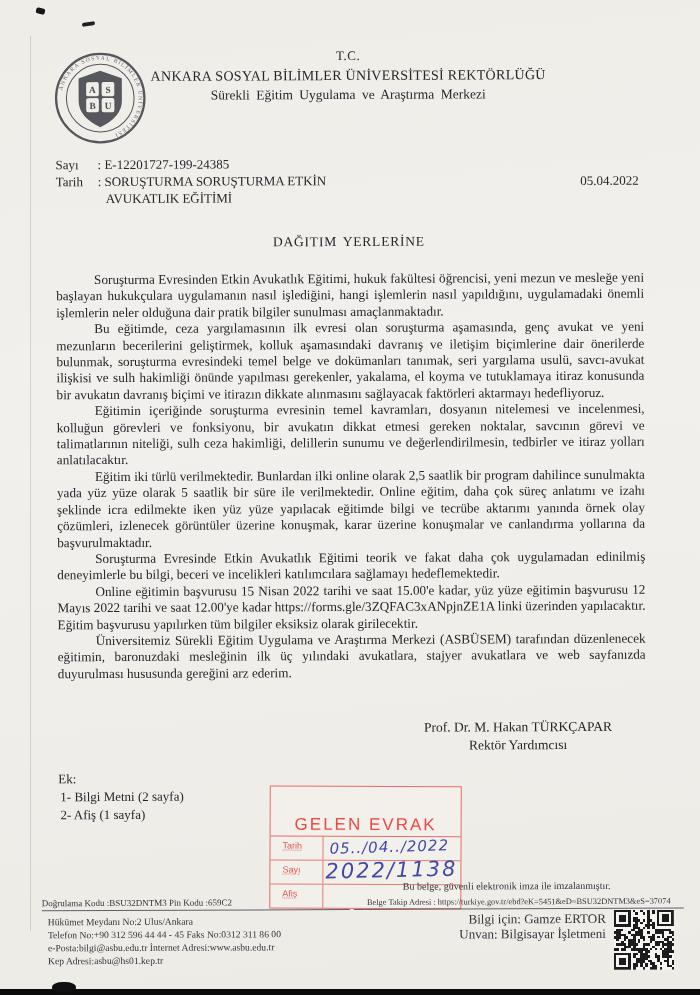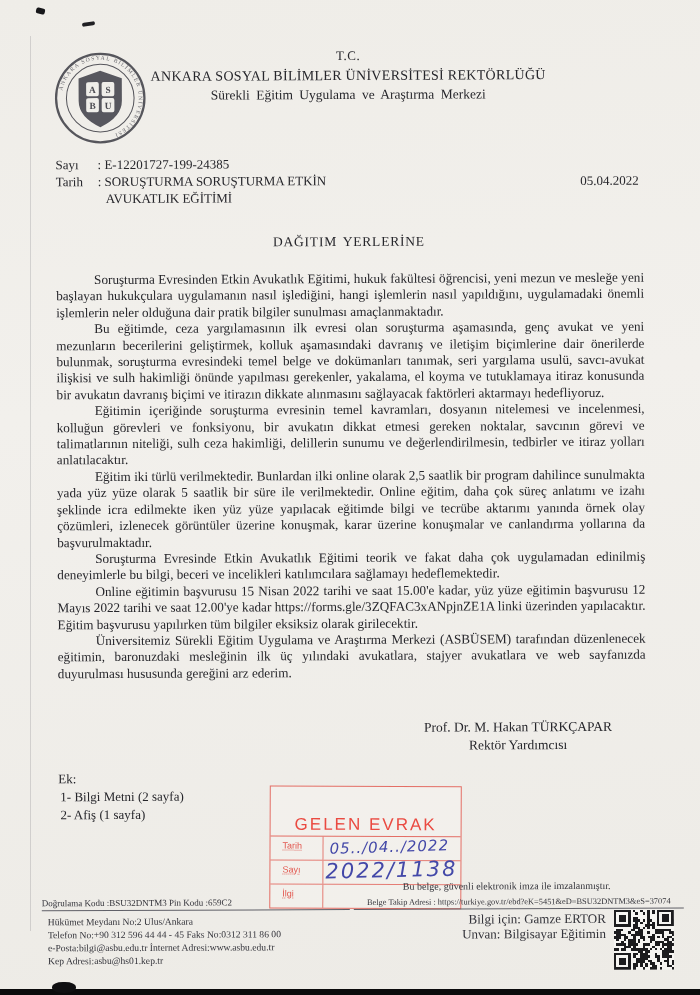--- a/index.html
+++ b/index.html
@@ -141,38 +141,38 @@
           <span class="hand hand-tarih">05../04../2022</span>
         </div>
       </div>
       <div class="stamp-row">
         <div class="stamp-label">Sayı</div>
         <div class="stamp-value">
           <span class="hand hand-sayi">2022/1138</span>
         </div>
       </div>
       <div class="stamp-row">
-        <div class="stamp-label">İlgi</div>
+        <div class="stamp-label">Afiş</div>
         <div class="stamp-value"></div>
       </div>
     </div>
 
     <div class="footer">
       <div class="f-signed">Bu belge, güvenli elektronik imza ile imzalanmıştır.</div>
       <div class="f-dogrulama">Doğrulama Kodu :BSU32DNTM3 Pin Kodu :659C2</div>
       <div class="f-takip">Belge Takip Adresi : https://turkiye.gov.tr/ebd?eK=5451&amp;eD=BSU32DNTM3&amp;eS=37074</div>
       <div class="f-address">
         <div>Hükümet Meydanı No:2 Ulus/Ankara</div>
         <div>Telefon No:+90 312 596 44 44 - 45 Faks No:0312 311 86 00</div>
         <div>e-Posta:bilgi@asbu.edu.tr İnternet Adresi:www.asbu.edu.tr</div>
         <div>Kep Adresi:asbu@hs01.kep.tr</div>
       </div>
       <div class="f-right">
         <div>Bilgi için: Gamze ERTOR</div>
-        <div>Unvan: Bilgisayar Eğitimin</div>
+        <div>Unvan: Bilgisayar İşletmeni</div>
       </div>
       <div class="qr">
         <svg viewBox="0 0 25 25" xmlns="http://www.w3.org/2000/svg">
           <g fill="#1c1c1e">
             <rect x="0" y="0" width="7" height="7"></rect>
               <rect x="18" y="0" width="7" height="7"></rect>
               <rect x="0" y="18" width="7" height="7"></rect>
           </g>
           <g fill="#f6f5f2">
             <rect x="1" y="1" width="5" height="5"></rect>

